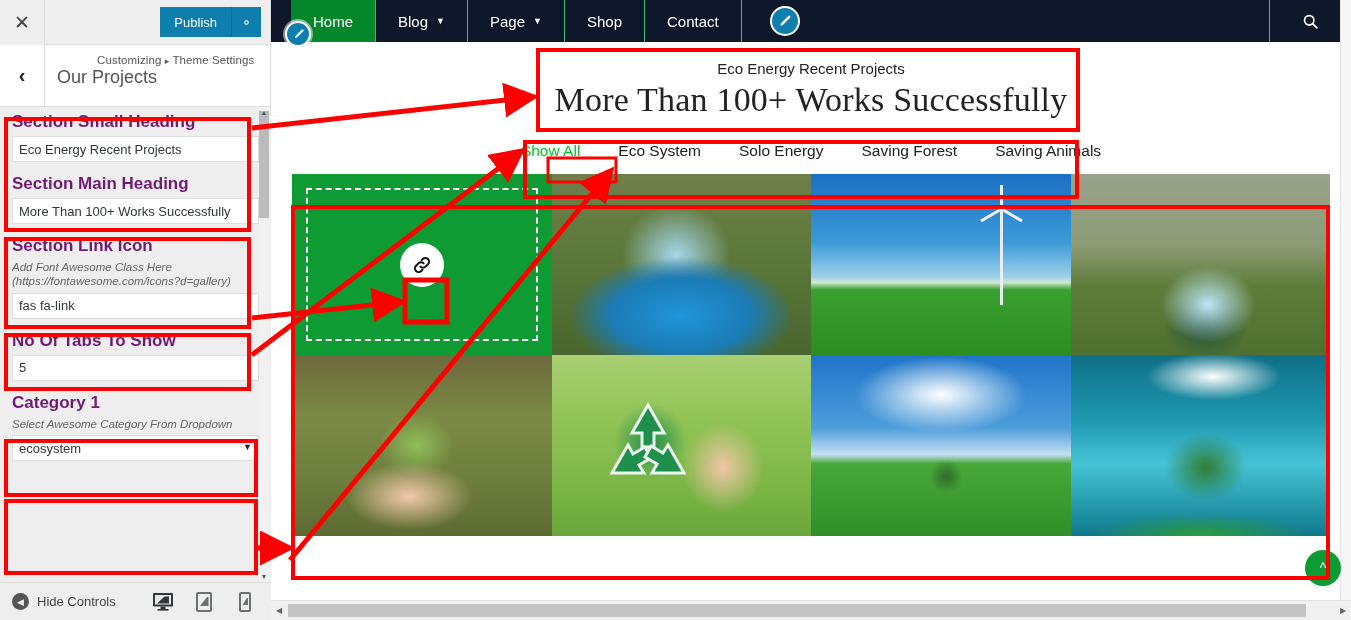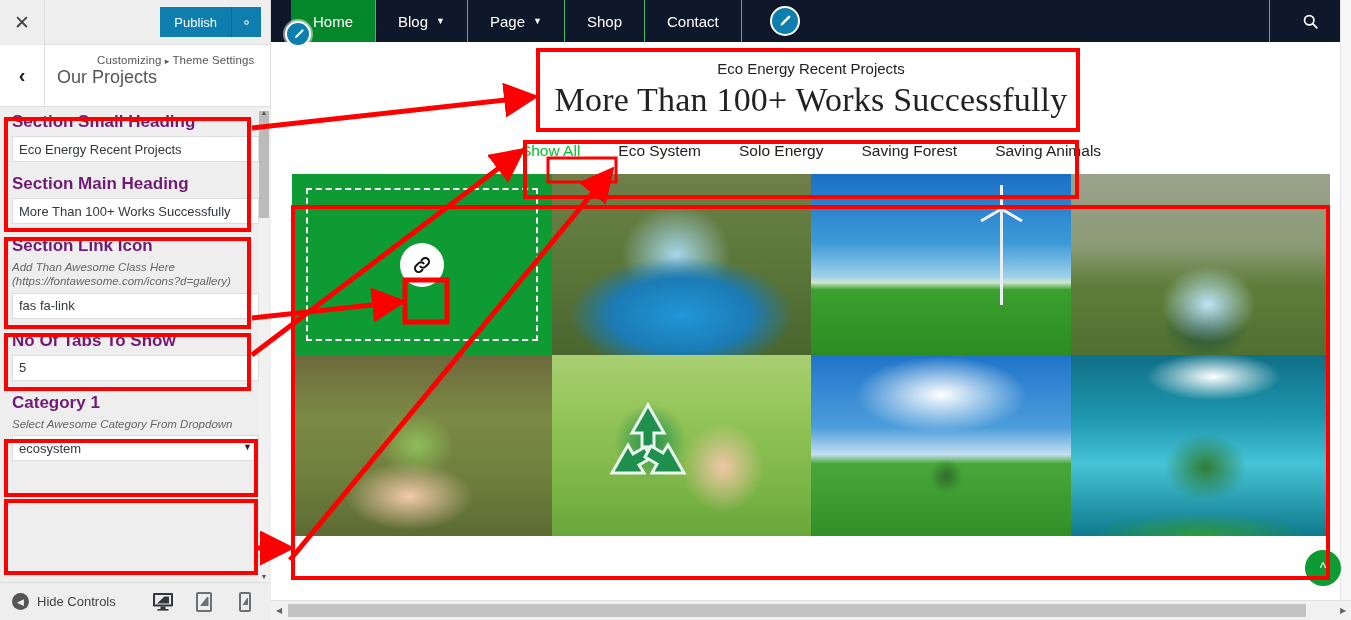--- a/index.html
+++ b/index.html
@@ -336,21 +336,21 @@
         <input class="ctrl-input" value="Eco Energy Recent Projects" style="">
       </div>
 
       <div class="ctrl">
         <div class="ctrl-label">Section Main Heading</div>
         <input class="ctrl-input" value="More Than 100+ Works Successfully" style="">
       </div>
 
       <div class="ctrl">
         <div class="ctrl-label">Section Link Icon</div>
-        <div class="ctrl-desc">Add Than Awesome Class Here (https://fontawesome.com/icons?d=gallery)</div>
+        <div class="ctrl-desc">Add Font Awesome Class Here (https://fontawesome.com/icons?d=gallery)</div>
         <input class="ctrl-input" value="fas fa-link" style="">
       </div>
 
       <div class="ctrl">
         <div class="ctrl-label">No Of Tabs To Show</div>
         <input class="ctrl-input" value="5" style="">
       </div>
 
 
 

